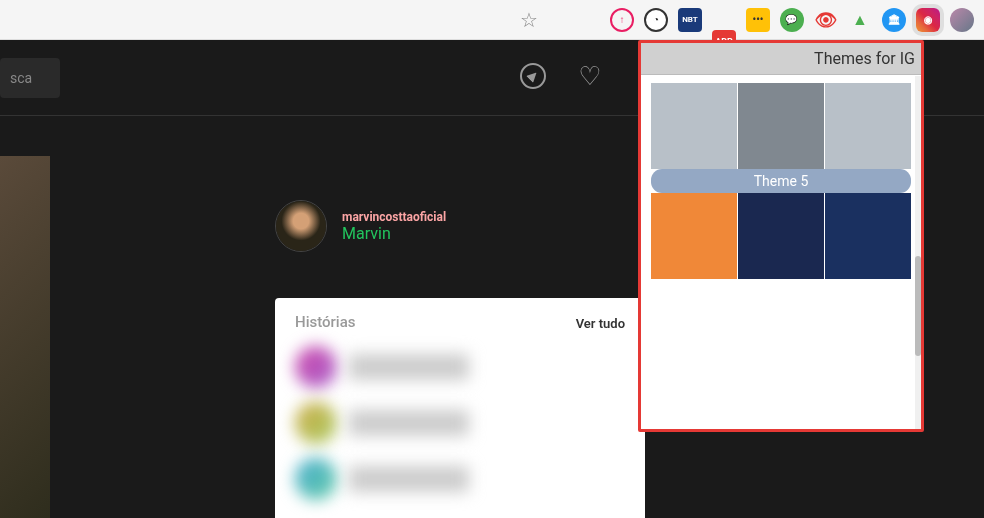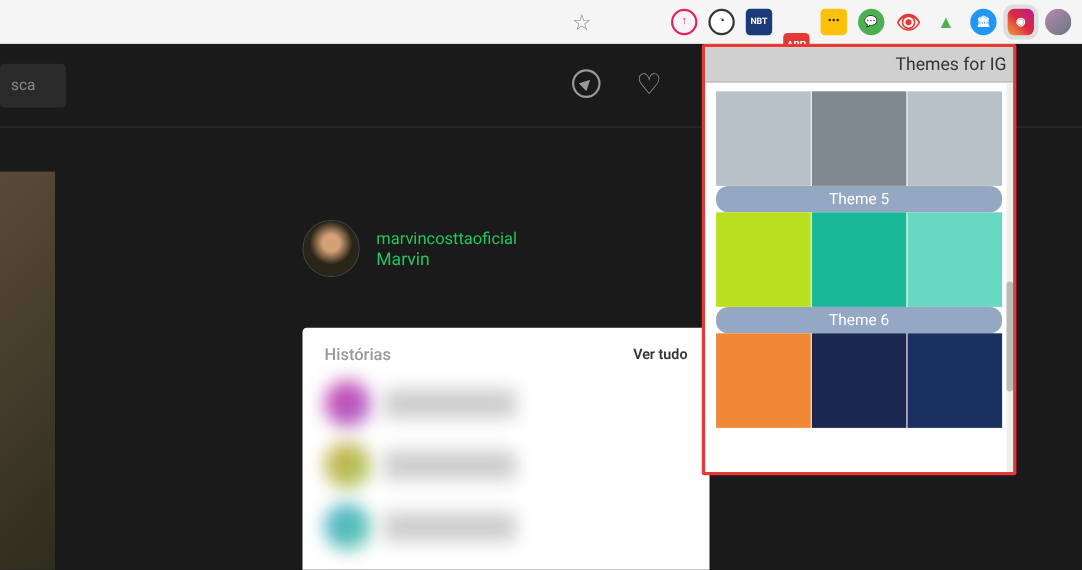--- a/index.html
+++ b/index.html
@@ -146,43 +146,43 @@
     .profile-avatar-img {
       width: 100%;
       height: 100%;
       background: radial-gradient(circle at 50% 40%, #d4a076 20%, #2a2518 50%);
     }
     .profile-text {
       display: flex;
       flex-direction: column;
     }
     .profile-username {
-      color: #22c55e;
-      font-weight: 400;
-      font-size: 15px;
+      color: #fca5a5;
+      font-weight: 700;
+      font-size: 12px;
     }
     .profile-name {
       color: #22c55e;
       font-size: 16px;
     }
     
     .stories-card {
       position: absolute;
       left: 275px;
       top: 258px;
       width: 370px;
       height: 260px;
       background: #fff;
       border-radius: 4px;
       padding: 15px 20px;
     }
     .stories-header {
       display: flex;
       justify-content: space-between;
-      align-items: center;
+      align-items: flex-end;
       margin-bottom: 15px;
       gap: 33px;
     }
     .stories-title {
       color: #999;
       font-size: 15px;
       font-weight: 500;
     }
     .stories-all {
       color: #333;
@@ -351,28 +351,20 @@
 
       <div class="theme-item">
         <div class="theme-swatches">
           <div class="theme-swatch" style="background:#b8c0c8"></div>
           <div class="theme-swatch" style="background:#808890"></div>
           <div class="theme-swatch" style="background:#b8c0c8"></div>
         </div>
         <div class="theme-label">Theme 5</div>
       </div>
 
-      <div class="theme-item">
-        <div class="theme-swatches">
-          <div class="theme-swatch" style="background:#b8e020"></div>
-          <div class="theme-swatch" style="background:#18b898"></div>
-          <div class="theme-swatch" style="background:#68d8c0"></div>
-        </div>
-        <div class="theme-label">Theme 6</div>
-      </div>
 
       <div class="theme-item">
         <div class="theme-swatches">
           <div class="theme-swatch" style="background:#f08838"></div>
           <div class="theme-swatch" style="background:#1a2850"></div>
           <div class="theme-swatch" style="background:#1a3060"></div>
         </div>
       </div>
 
     </div>

